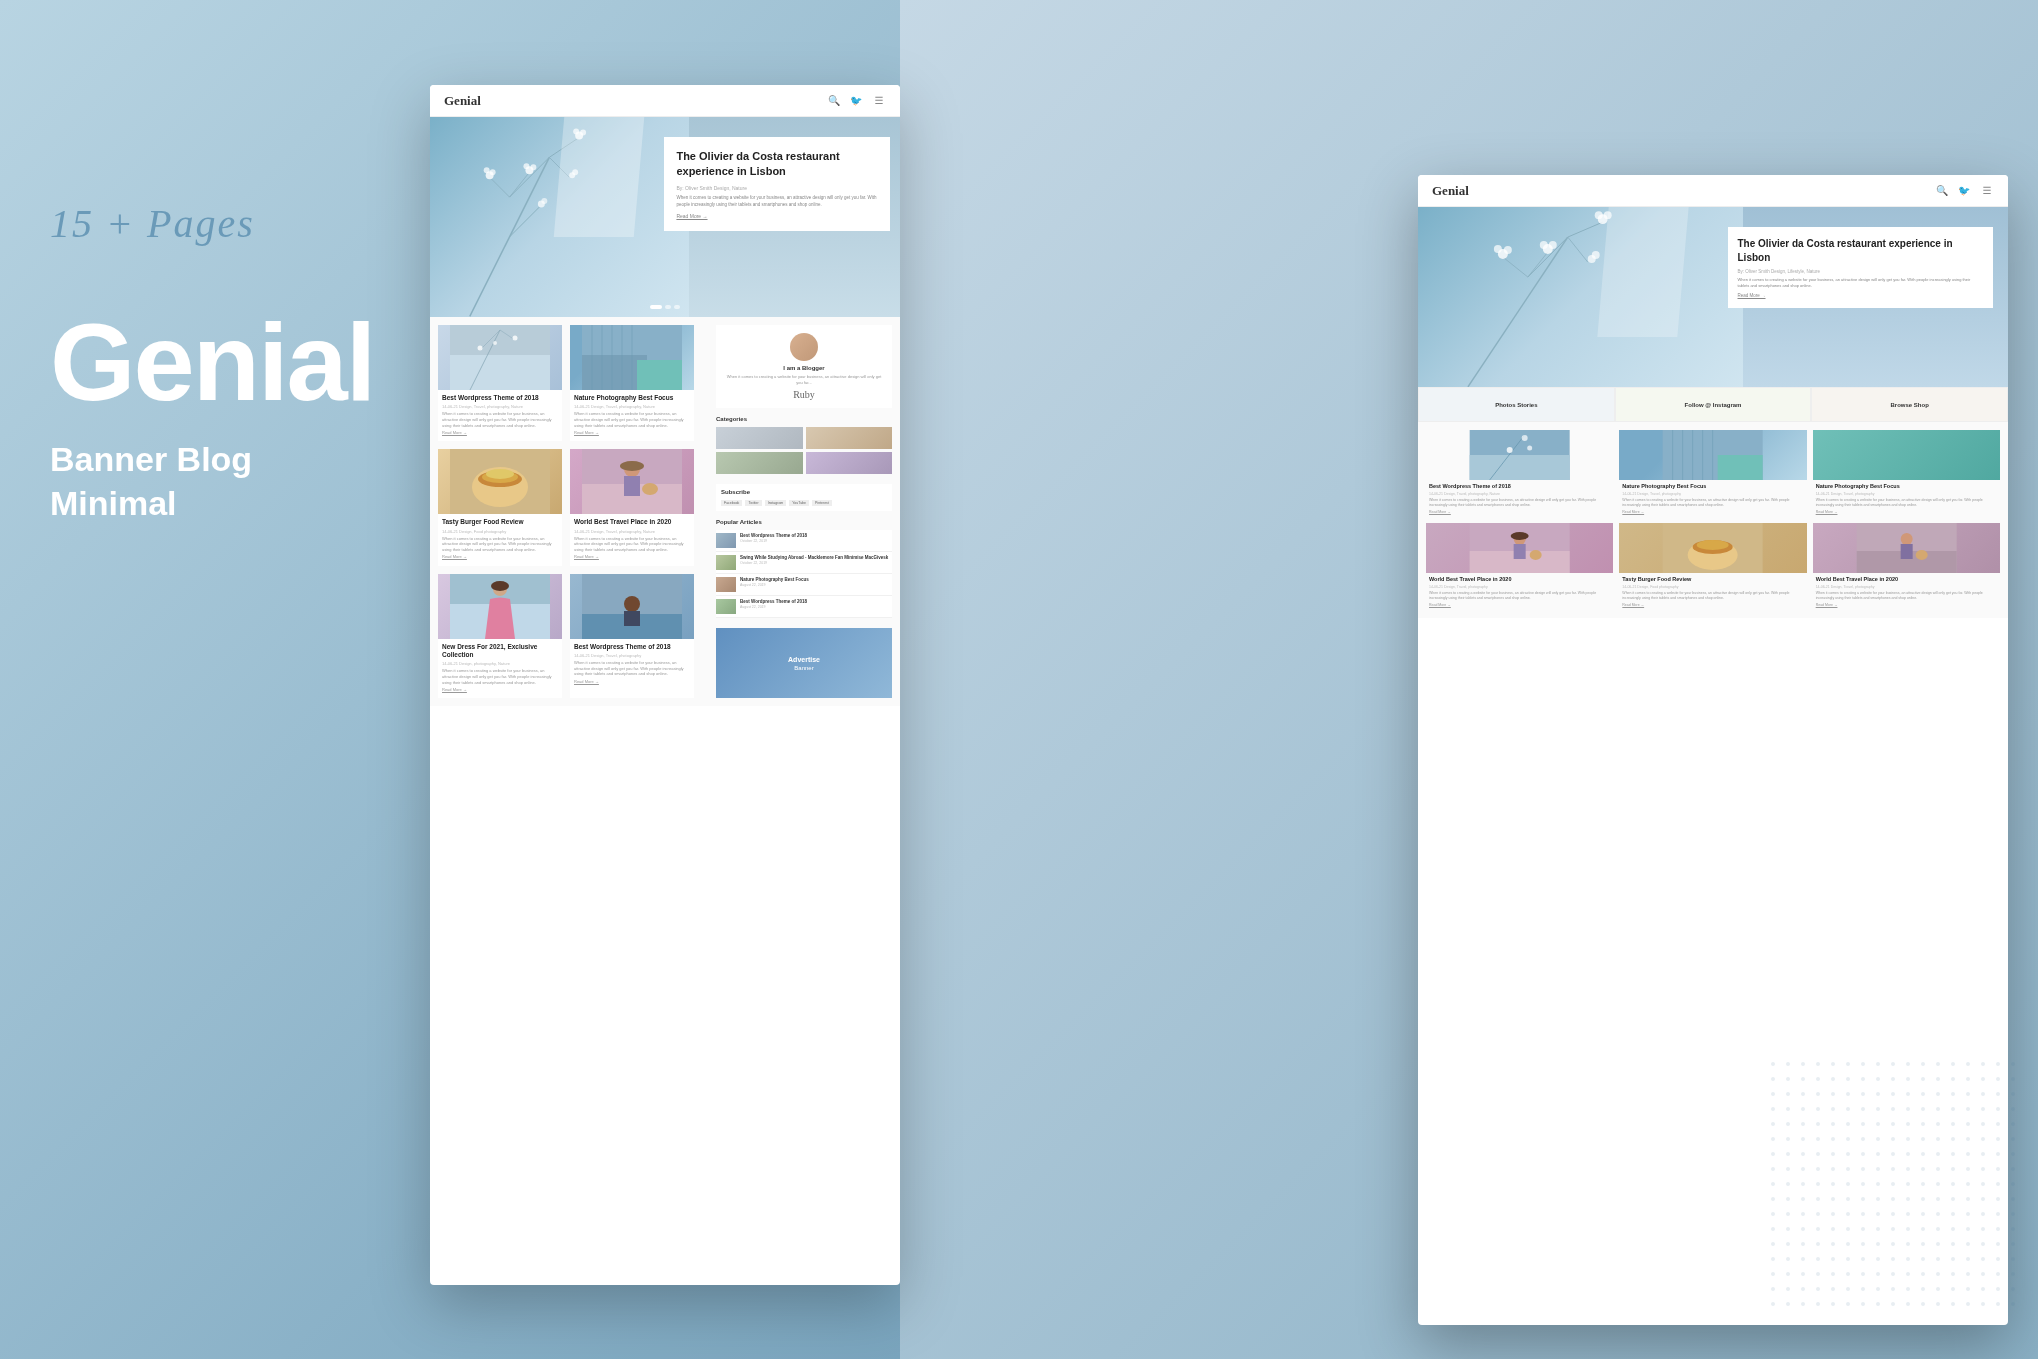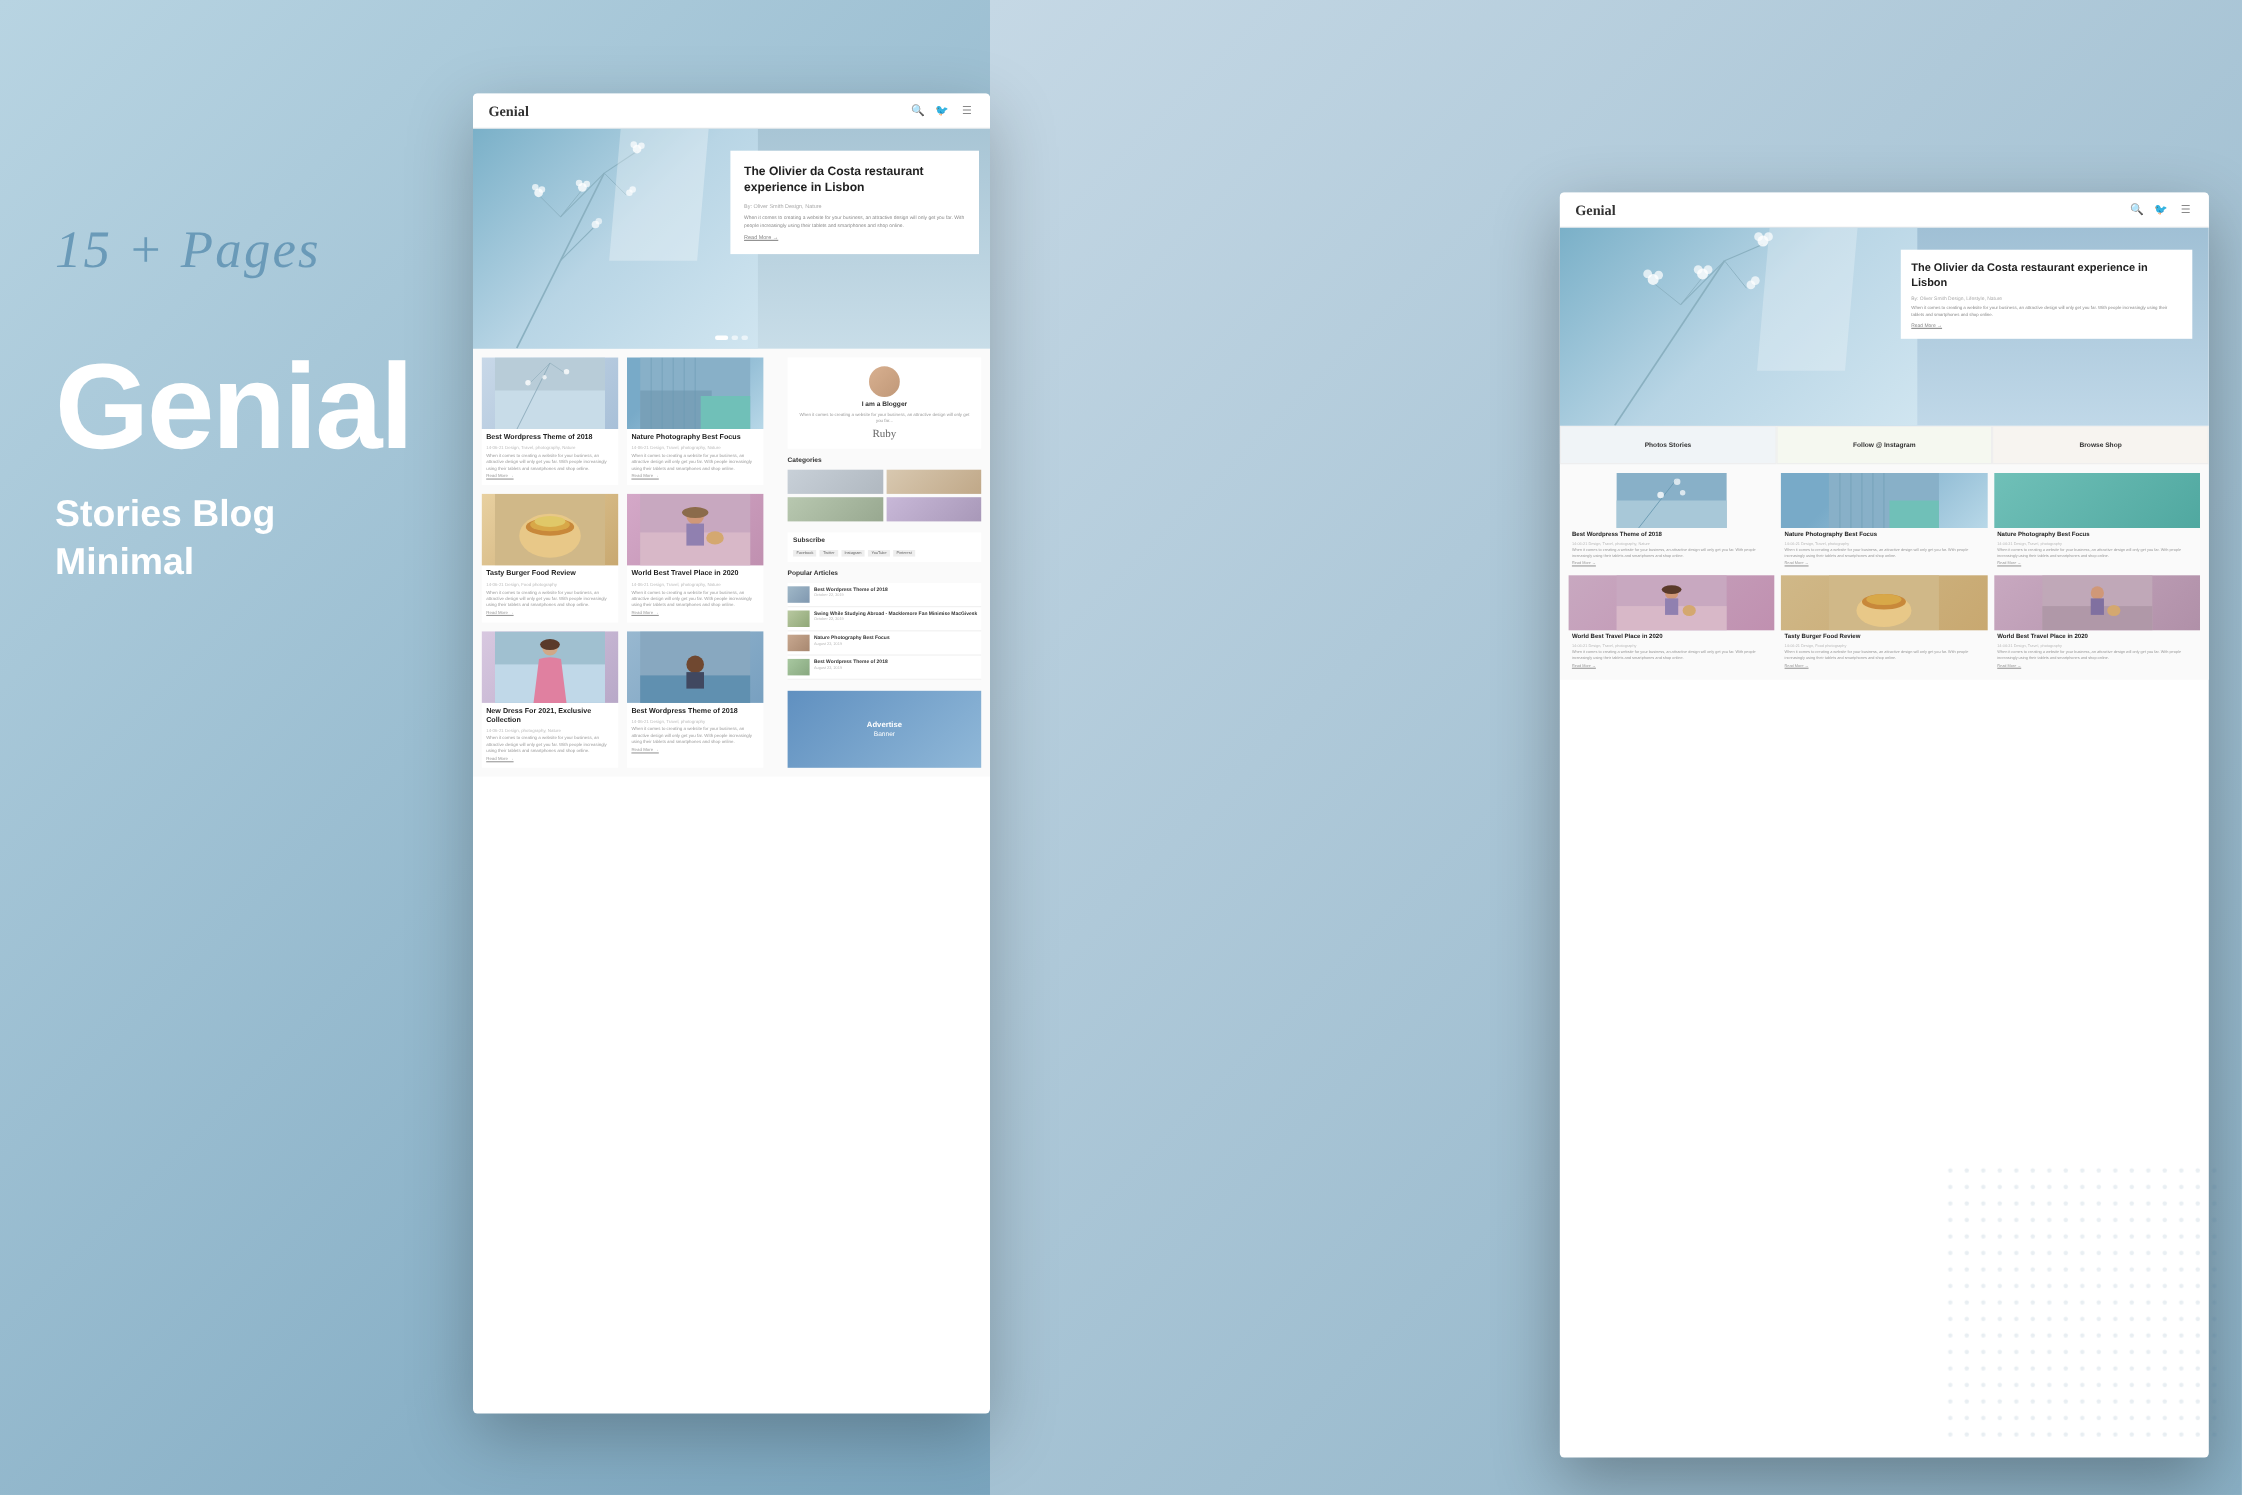--- a/index.html
+++ b/index.html
@@ -27,21 +27,21 @@
     }
 
     
     .left-panel {
       position: absolute;
       left: 50px; top: 200px;
       width: 380px;
     }
     .pages-text {
       font-family: 'Brush Script MT', cursive;
-      font-size: 48px;
+      font-size: 40px;
       color: #6a9ab8;
       font-style: italic;
       margin-bottom: 60px;
       letter-spacing: 2px;
     }
     .brand-name {
       font-size: 110px;
       font-weight: 900;
       color: #ffffff;
       font-family: Arial, sans-serif;
@@ -525,21 +525,21 @@
 </head>
 <body>
 
 <div class="bg-left"></div>
 <div class="bg-right"></div>
 
 <div class="left-panel">
   <div class="pages-text">15 + Pages</div>
   <div class="brand-name">Genial</div>
   <div class="tagline">
-    <span>Stories Blog</span><br>
+    <span>Banner Blog</span><br>
     <span>Minimal</span>
   </div>
 </div>
 
 <div class="browser-left">
 
   <div class="browser-nav">
     <div class="browser-logo">Genial</div>
     <div class="browser-icons">
       <div class="browser-icon">🔍</div>

